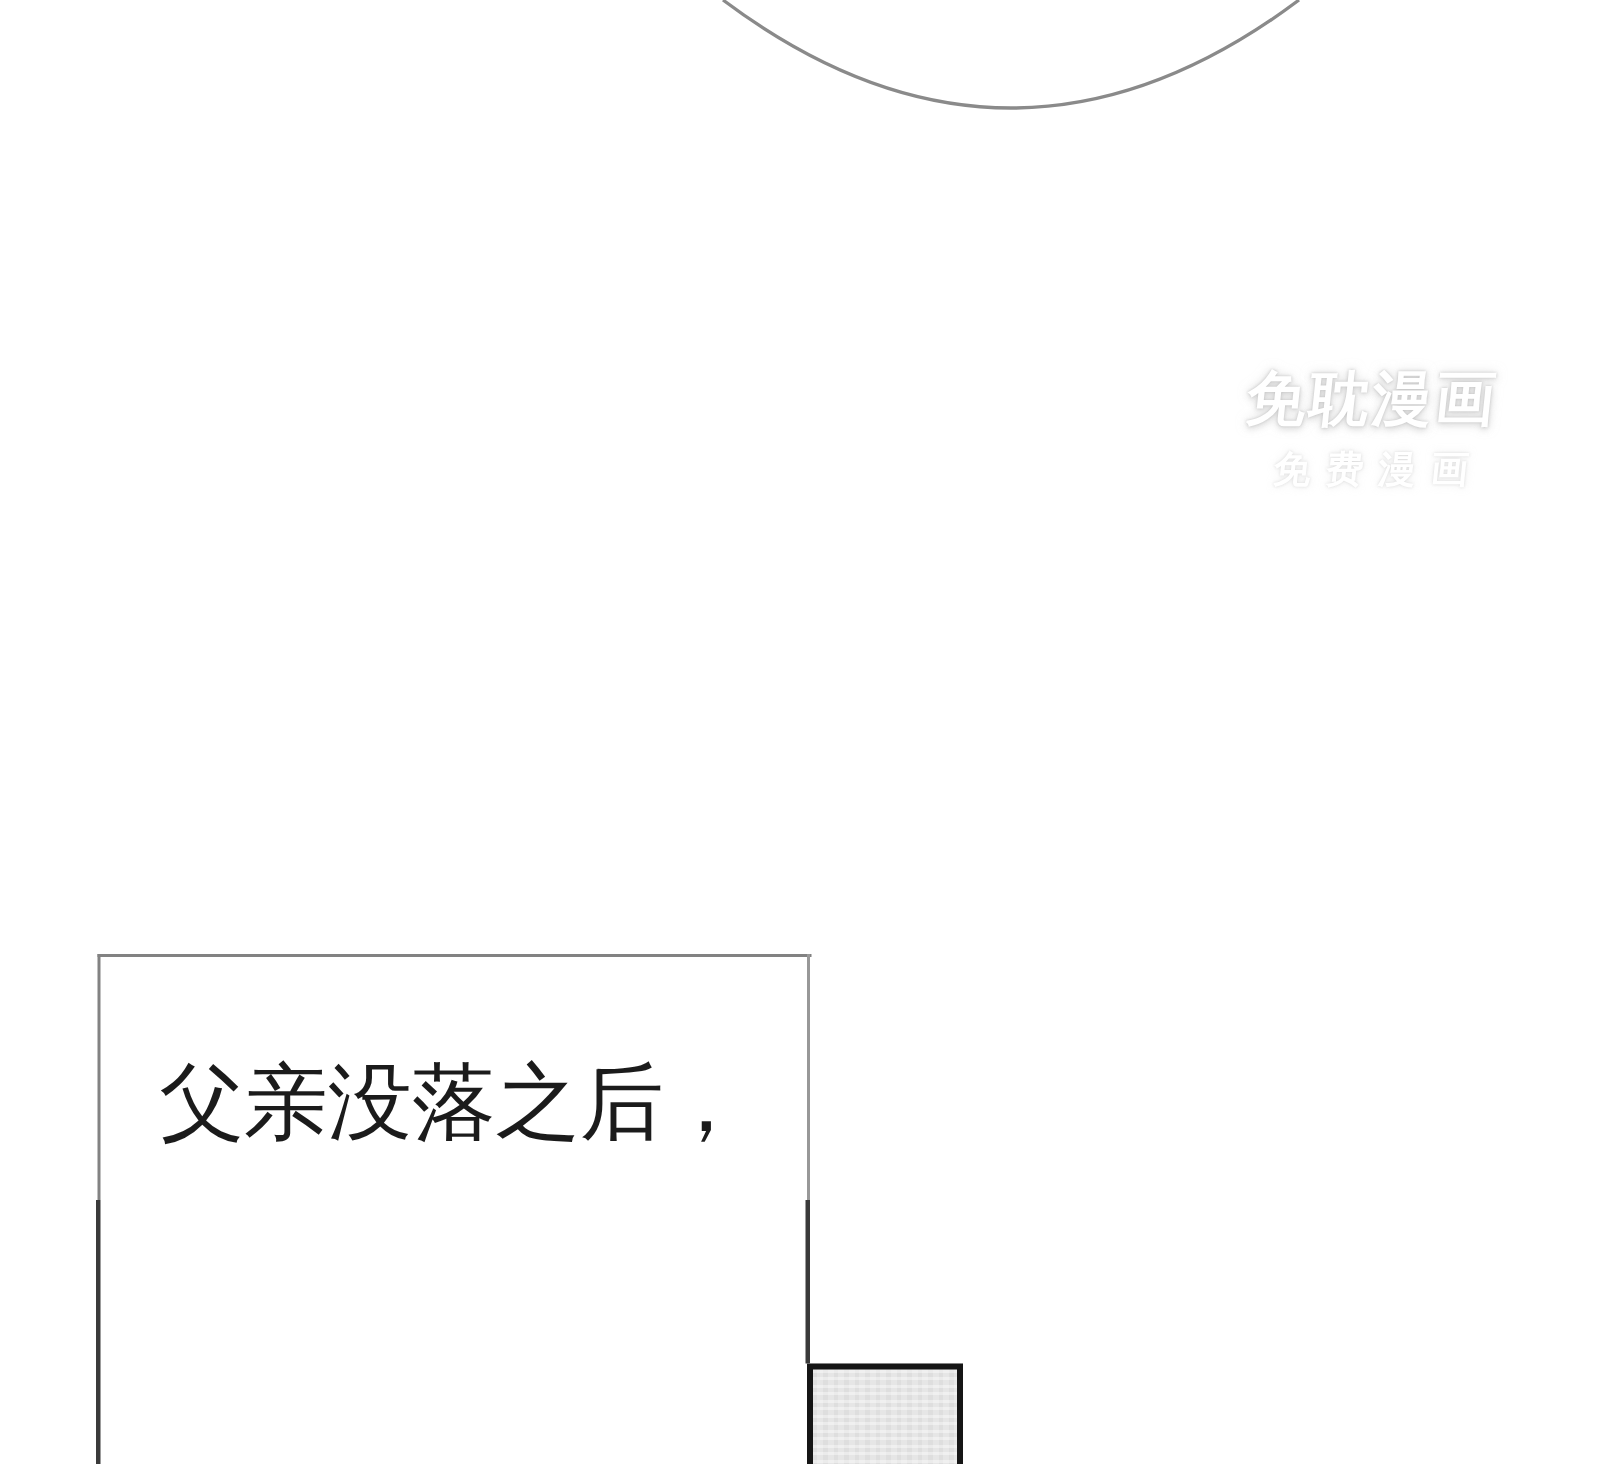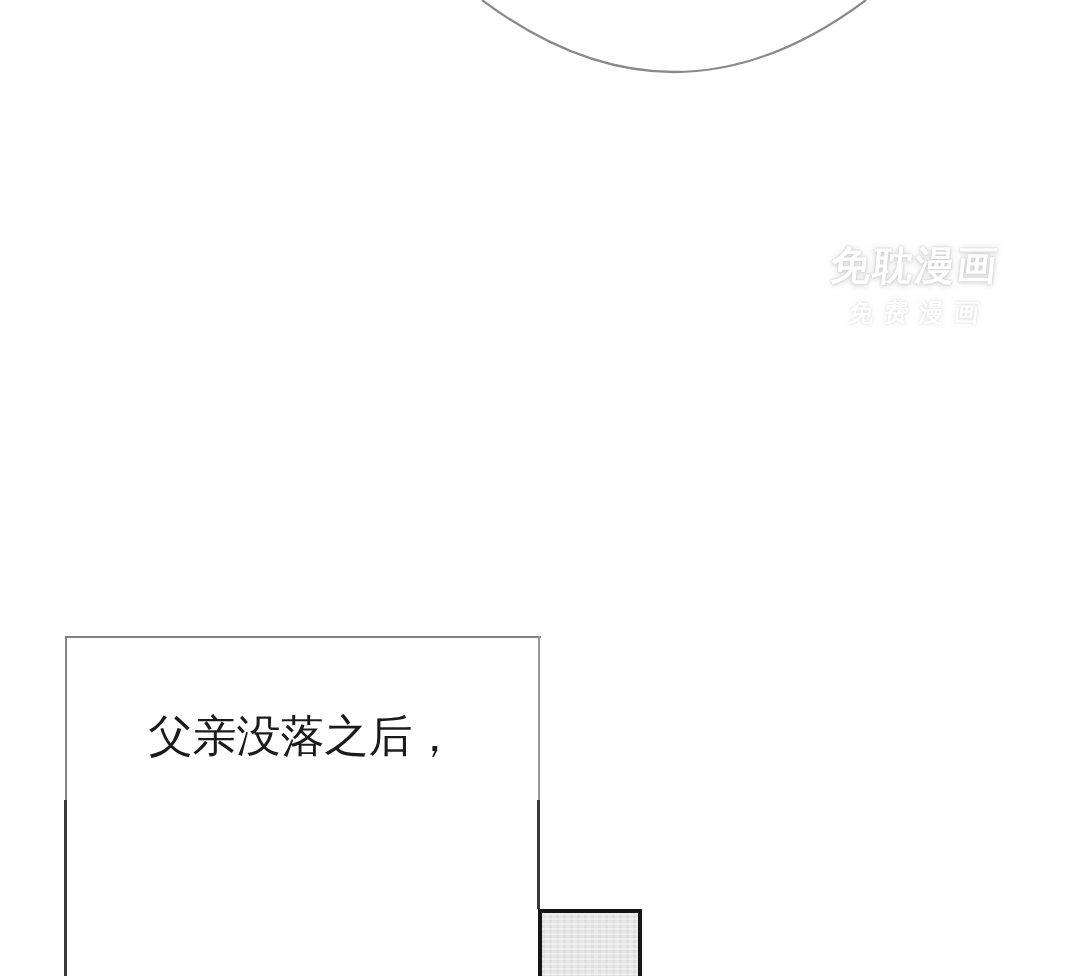--- a/index.html
+++ b/index.html
@@ -44,21 +44,21 @@
   .bb-top          { left: 65px;  top: 636px; width: 476px; height: 2px; }
   .bb-left-upper   { left: 65px;  top: 636px; width: 2px;   height: 164px; }
   .bb-left-lower   { left: 64px;  top: 800px; width: 3px;   height: 176px; background: #3a3a3a; }
   .bb-right-upper  { left: 538px; top: 636px; width: 2px;   height: 164px; background: #989898; }
   .bb-right-lower  { left: 537px; top: 800px; width: 3px;   height: 109px; background: #3a3a3a; }
 
   
   .caption-text {
     left: 66px; top: 706px; width: 473px;
     text-align: center;
-    font-size: 44px;
+    font-size: 56px;
     line-height: 59px;
     color: #1b1b1b;
     letter-spacing: 0px;
   }
 
   
   .panel-box {
     left: 538px; top: 909px; width: 104px; height: 90px;
     box-sizing: border-box;
     border: 4px solid #151515;

